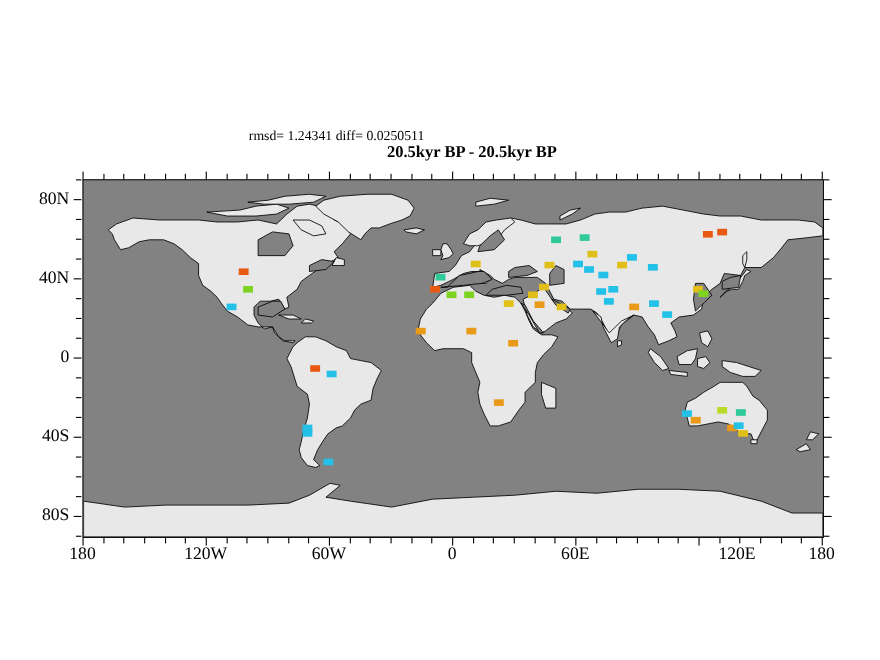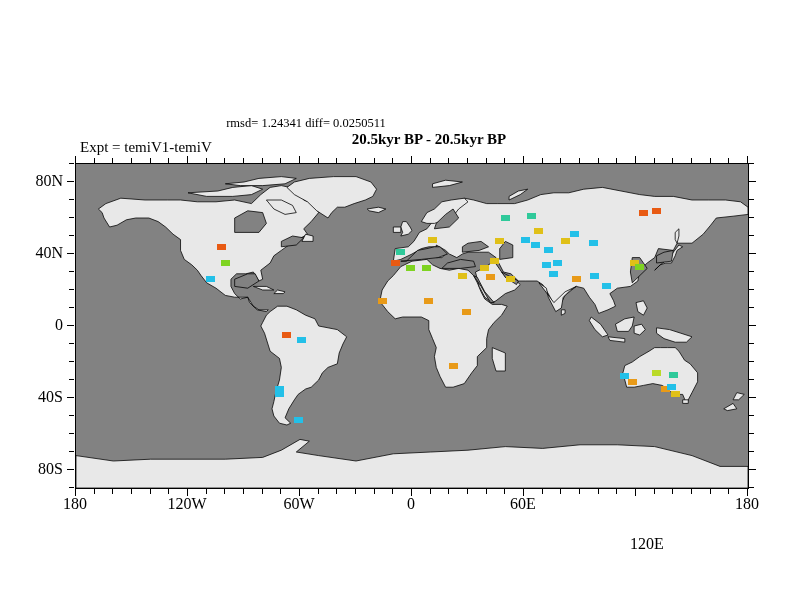--- a/index.html
+++ b/index.html
@@ -54,21 +54,20 @@
 </head>
 <body>
 
 <div id="stage">
 
 
   <div class="txt" id="rmsd">rmsd= 1.24341 diff= 0.0250511</div>
 
   <div class="txt" id="period">20.5kyr BP - 20.5kyr BP</div>
 
-  <div class="txt" id="expt">Expt = temiV1-temiV</div>
 
   <div id="plot" style="background: rgb(130, 130, 130);">
     <svg id="mapsvg" viewBox="0 0 360 180" preserveAspectRatio="none">
       <rect id="ocean-rect" x="0" y="0" width="360" height="180" fill="#828282"></rect>
       <g id="landmasses" stroke="#000" stroke-width="0.42" stroke-linejoin="round">
           <polygon points="12.00,25.00 16.00,22.00 24.00,19.00 37.00,20.00 49.00,20.00 56.00,20.00 65.00,21.00 75.00,21.00 85.00,20.00 94.00,22.00 99.00,17.00 104.00,13.00 110.00,12.00 119.00,14.00 122.00,20.00 127.00,22.00 130.00,27.00 126.00,32.00 122.00,36.00 124.00,39.00 119.00,42.00 114.00,45.00 110.00,48.00 106.00,51.00 104.00,55.00 99.00,59.00 100.00,64.00 98.00,65.00 95.00,60.00 91.00,61.00 86.00,61.00 83.00,64.00 83.00,68.00 85.00,72.00 88.00,75.00 92.00,74.00 93.00,77.00 97.00,81.00 102.00,82.00 103.00,81.00 98.00,81.00 95.00,79.00 92.00,74.00 89.00,74.00 85.00,74.00 80.00,73.00 75.00,69.00 70.00,66.00 67.00,62.00 65.00,59.00 62.00,56.00 58.00,53.00 56.00,48.00 56.00,42.00 52.00,39.00 48.00,35.00 44.00,32.00 39.00,30.00 32.00,30.00 27.00,31.00 22.00,34.00 18.00,35.00 15.00,30.00 14.00,27.00 12.00,25.00" fill="#e8e8e8"></polygon>
           <polygon points="135.00,30.00 137.00,27.00 140.00,24.00 144.00,24.00 149.00,22.00 155.00,20.00 159.00,18.00 161.00,14.00 158.00,10.00 150.00,7.00 138.00,7.00 125.00,8.00 117.00,10.00 113.00,13.00 117.00,17.00 124.00,21.00 129.00,26.00 135.00,30.00" fill="#e8e8e8"></polygon>
           <polygon points="60.00,16.00 76.00,15.00 84.00,13.00 94.00,12.00 100.00,14.00 94.00,17.00 84.00,18.00 70.00,18.00 60.00,16.00" fill="#e8e8e8"></polygon>
           <polygon points="80.00,11.00 90.00,10.00 98.00,8.00 110.00,7.00 118.00,8.00 112.00,11.00 100.00,12.00 88.00,12.00 80.00,11.00" fill="#e8e8e8"></polygon>
           <polygon points="102.00,20.00 110.00,20.00 116.00,23.00 118.00,27.00 112.00,28.00 106.00,25.00 102.00,20.00" fill="#e8e8e8"></polygon>
@@ -281,21 +280,21 @@
       <div class="tick ty ty-major" style="left: 749px; top: 181px;"></div>
       <div class="tick ty" style="left: 69px; top: 163px;"></div>
       <div class="tick ty" style="left: 749px; top: 163px;"></div>
     </div>
   <div id="xlabels">
       <div class="xlab" style="left: 40px;">180</div>
       <div class="xlab" style="left: 152px;">120W</div>
       <div class="xlab" style="left: 264px;">60W</div>
       <div class="xlab" style="left: 376px;">0</div>
       <div class="xlab" style="left: 488px;">60E</div>
-      <div class="xlab" style="left: 612px; margin-top: 40px;">120E</div>
+      <div class="xlab" style="left: 635px;">120E</div>
       <div class="xlab" style="left: 712px;">180</div>
     </div>
   <div id="ylabels">
       <div class="ylab" style="left: 17px; top: 172px;">80N</div>
       <div class="ylab" style="left: 17px; top: 244px;">40N</div>
       <div class="ylab" style="left: 17px; top: 316px;">0</div>
       <div class="ylab" style="left: 17px; top: 388px;">40S</div>
       <div class="ylab" style="left: 17px; top: 460px;">80S</div>
     </div>
 

